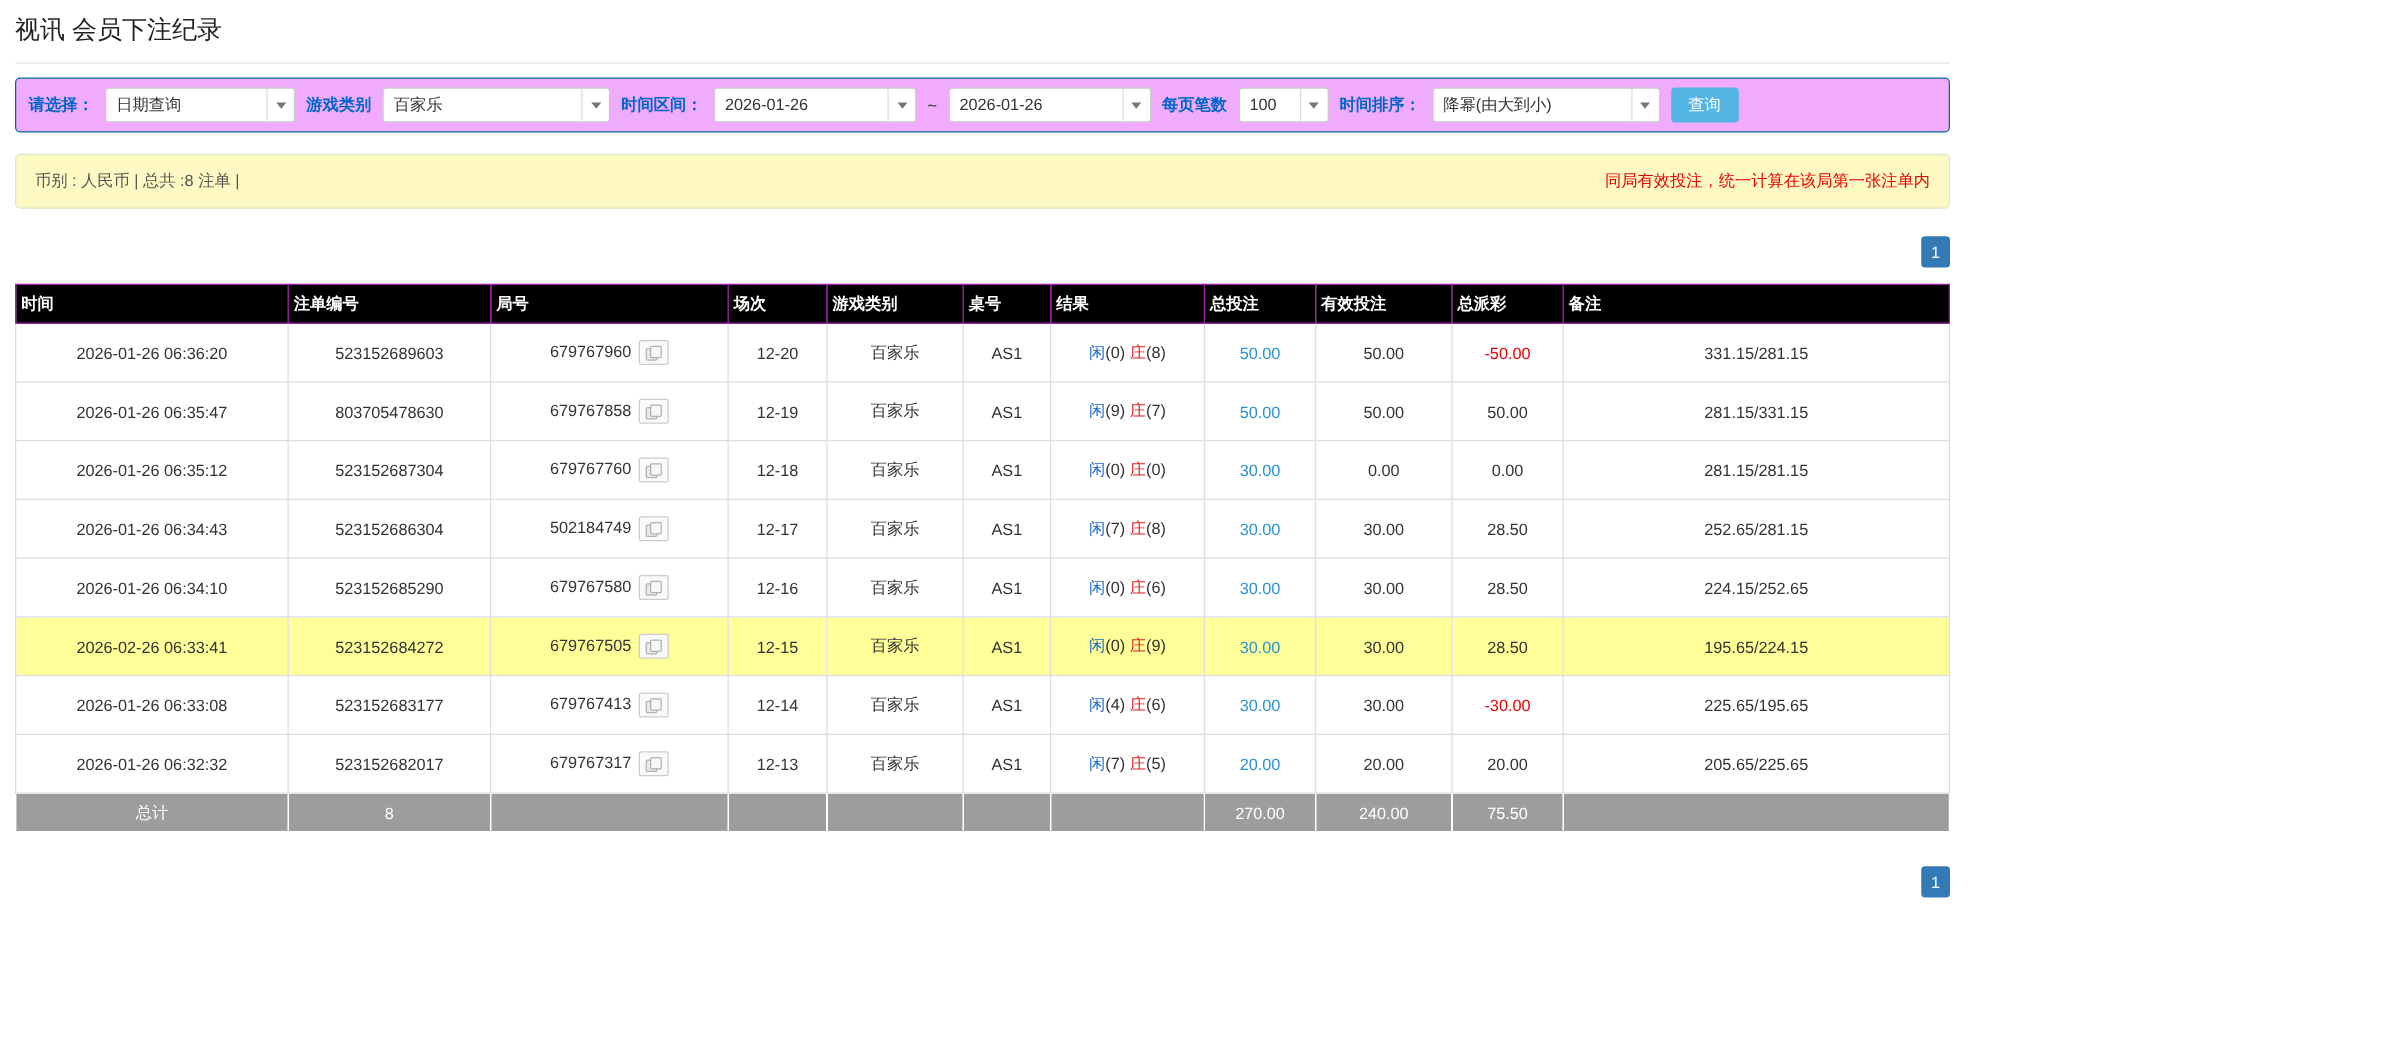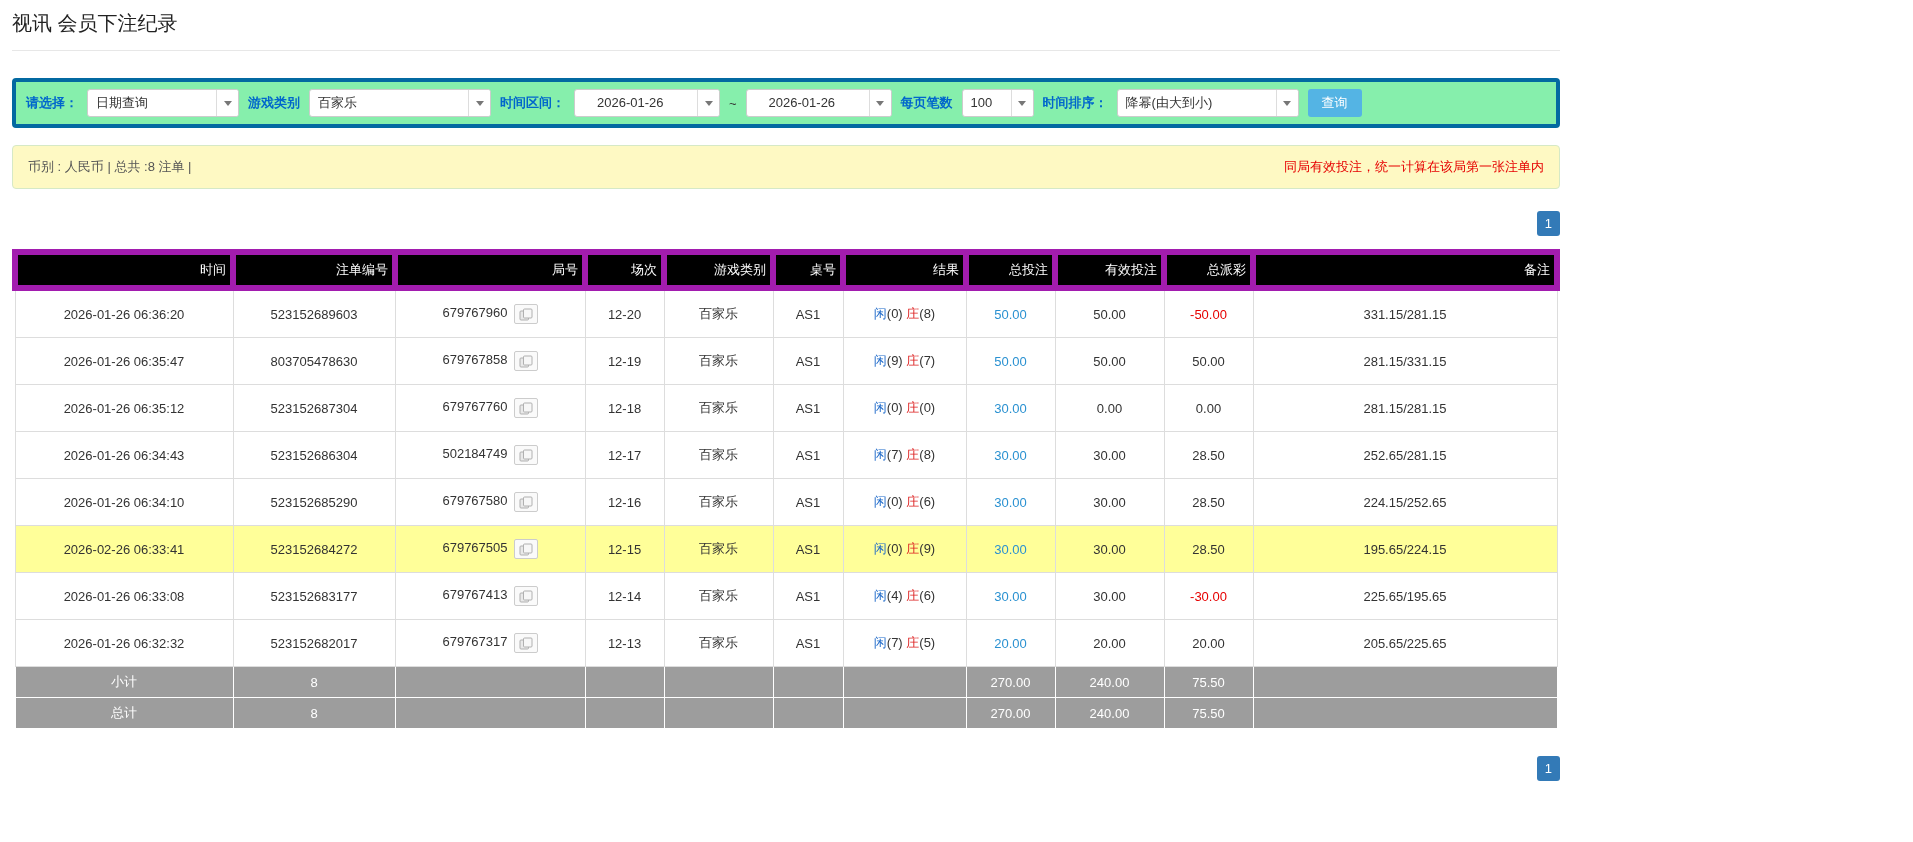--- a/index.html
+++ b/index.html
@@ -15,23 +15,23 @@
   .page-title {
     font-size: 20px;
     font-weight: normal;
     color: #222;
     margin: 0;
     padding: 10px 0 13px 0;
     border-bottom: 1px solid #e7e7e7;
   }
 
   .filter-bar {
-    margin-top: 27px;
-    background: #86efac;
-    border: 4px solid #0369a1;
+    margin-top: 11px;
+    background: #f0abfc;
+    border: 1px solid #0369a1;
     border-radius: 4px;
     padding: 7px 10px;
     display: flex;
     align-items: center;
     gap: 9px;
     font-size: 13px;
     white-space: nowrap;
   }
   .filter-label { color: #0066cc; font-weight: bold; }
   .combo {
@@ -62,21 +62,21 @@
   }
   .combo-caret::after {
     content: "";
     width: 0; height: 0;
     border-left: 4px solid transparent;
     border-right: 4px solid transparent;
     border-top: 5px solid #777;
   }
   .combo-mode { width: 152px; }
   .combo-game { width: 182px; }
-  .combo-date { width: 146px; padding-left: 14px; }
+  .combo-date { width: 162px; }
   .combo-size { width: 72px; }
   .combo-sort { width: 182px; }
   .tilde { color: #333; }
   .btn-search {
     height: 28px;
     padding: 0 14px;
     background: #54b4e4;
     border: none;
     border-radius: 3px;
     color: #fff;
@@ -115,24 +115,24 @@
 
   table.records {
     width: 100%;
     table-layout: fixed;
     border-collapse: collapse;
     font-size: 13px;
   }
   .records th {
     background: #000;
     color: #fff;
-    font-weight: normal;
+    font-weight: bold;
     padding: 6px 4px;
-    border: 6px solid #a21caf;
-    text-align: right;
+    border: 1px solid #a21caf;
+    text-align: left;
   }
   .records td {
     border: 1px solid #ddd;
     padding: 13px 4px;
     text-align: center;
     color: #333;
     background: #fff;
     overflow: hidden;
     white-space: nowrap;
   }
@@ -367,45 +367,32 @@
           <td>12-13</td>
           <td>百家乐</td>
           <td>AS1</td>
           <td><span class="res-p">闲</span><span class="res-n">(7)</span> <span class="res-b">庄</span><span class="res-n">(5)</span></td>
           <td><span class="bet-link">20.00</span></td>
           <td>20.00</td>
           <td>20.00</td>
           <td>205.65/225.65</td>
         </tr>
         <tr class="foot">
-          <td>小计</td>
+          <td>总计</td>
           <td>8</td>
           <td></td>
           <td></td>
           <td></td>
           <td></td>
           <td></td>
           <td>270.00</td>
           <td>240.00</td>
           <td>75.50</td>
           <td></td>
         </tr>
-        <tr class="foot">
-          <td>总计</td>
-          <td>8</td>
-          <td></td>
-          <td></td>
-          <td></td>
-          <td></td>
-          <td></td>
-          <td>270.00</td>
-          <td>240.00</td>
-          <td>75.50</td>
-          <td></td>
-        </tr>
       </tbody>
   </table>
 
   <div class="pagination pagination-bottom">
     <span class="page-btn">1</span>
   </div>
 
 </div>
 
 </body></html>

